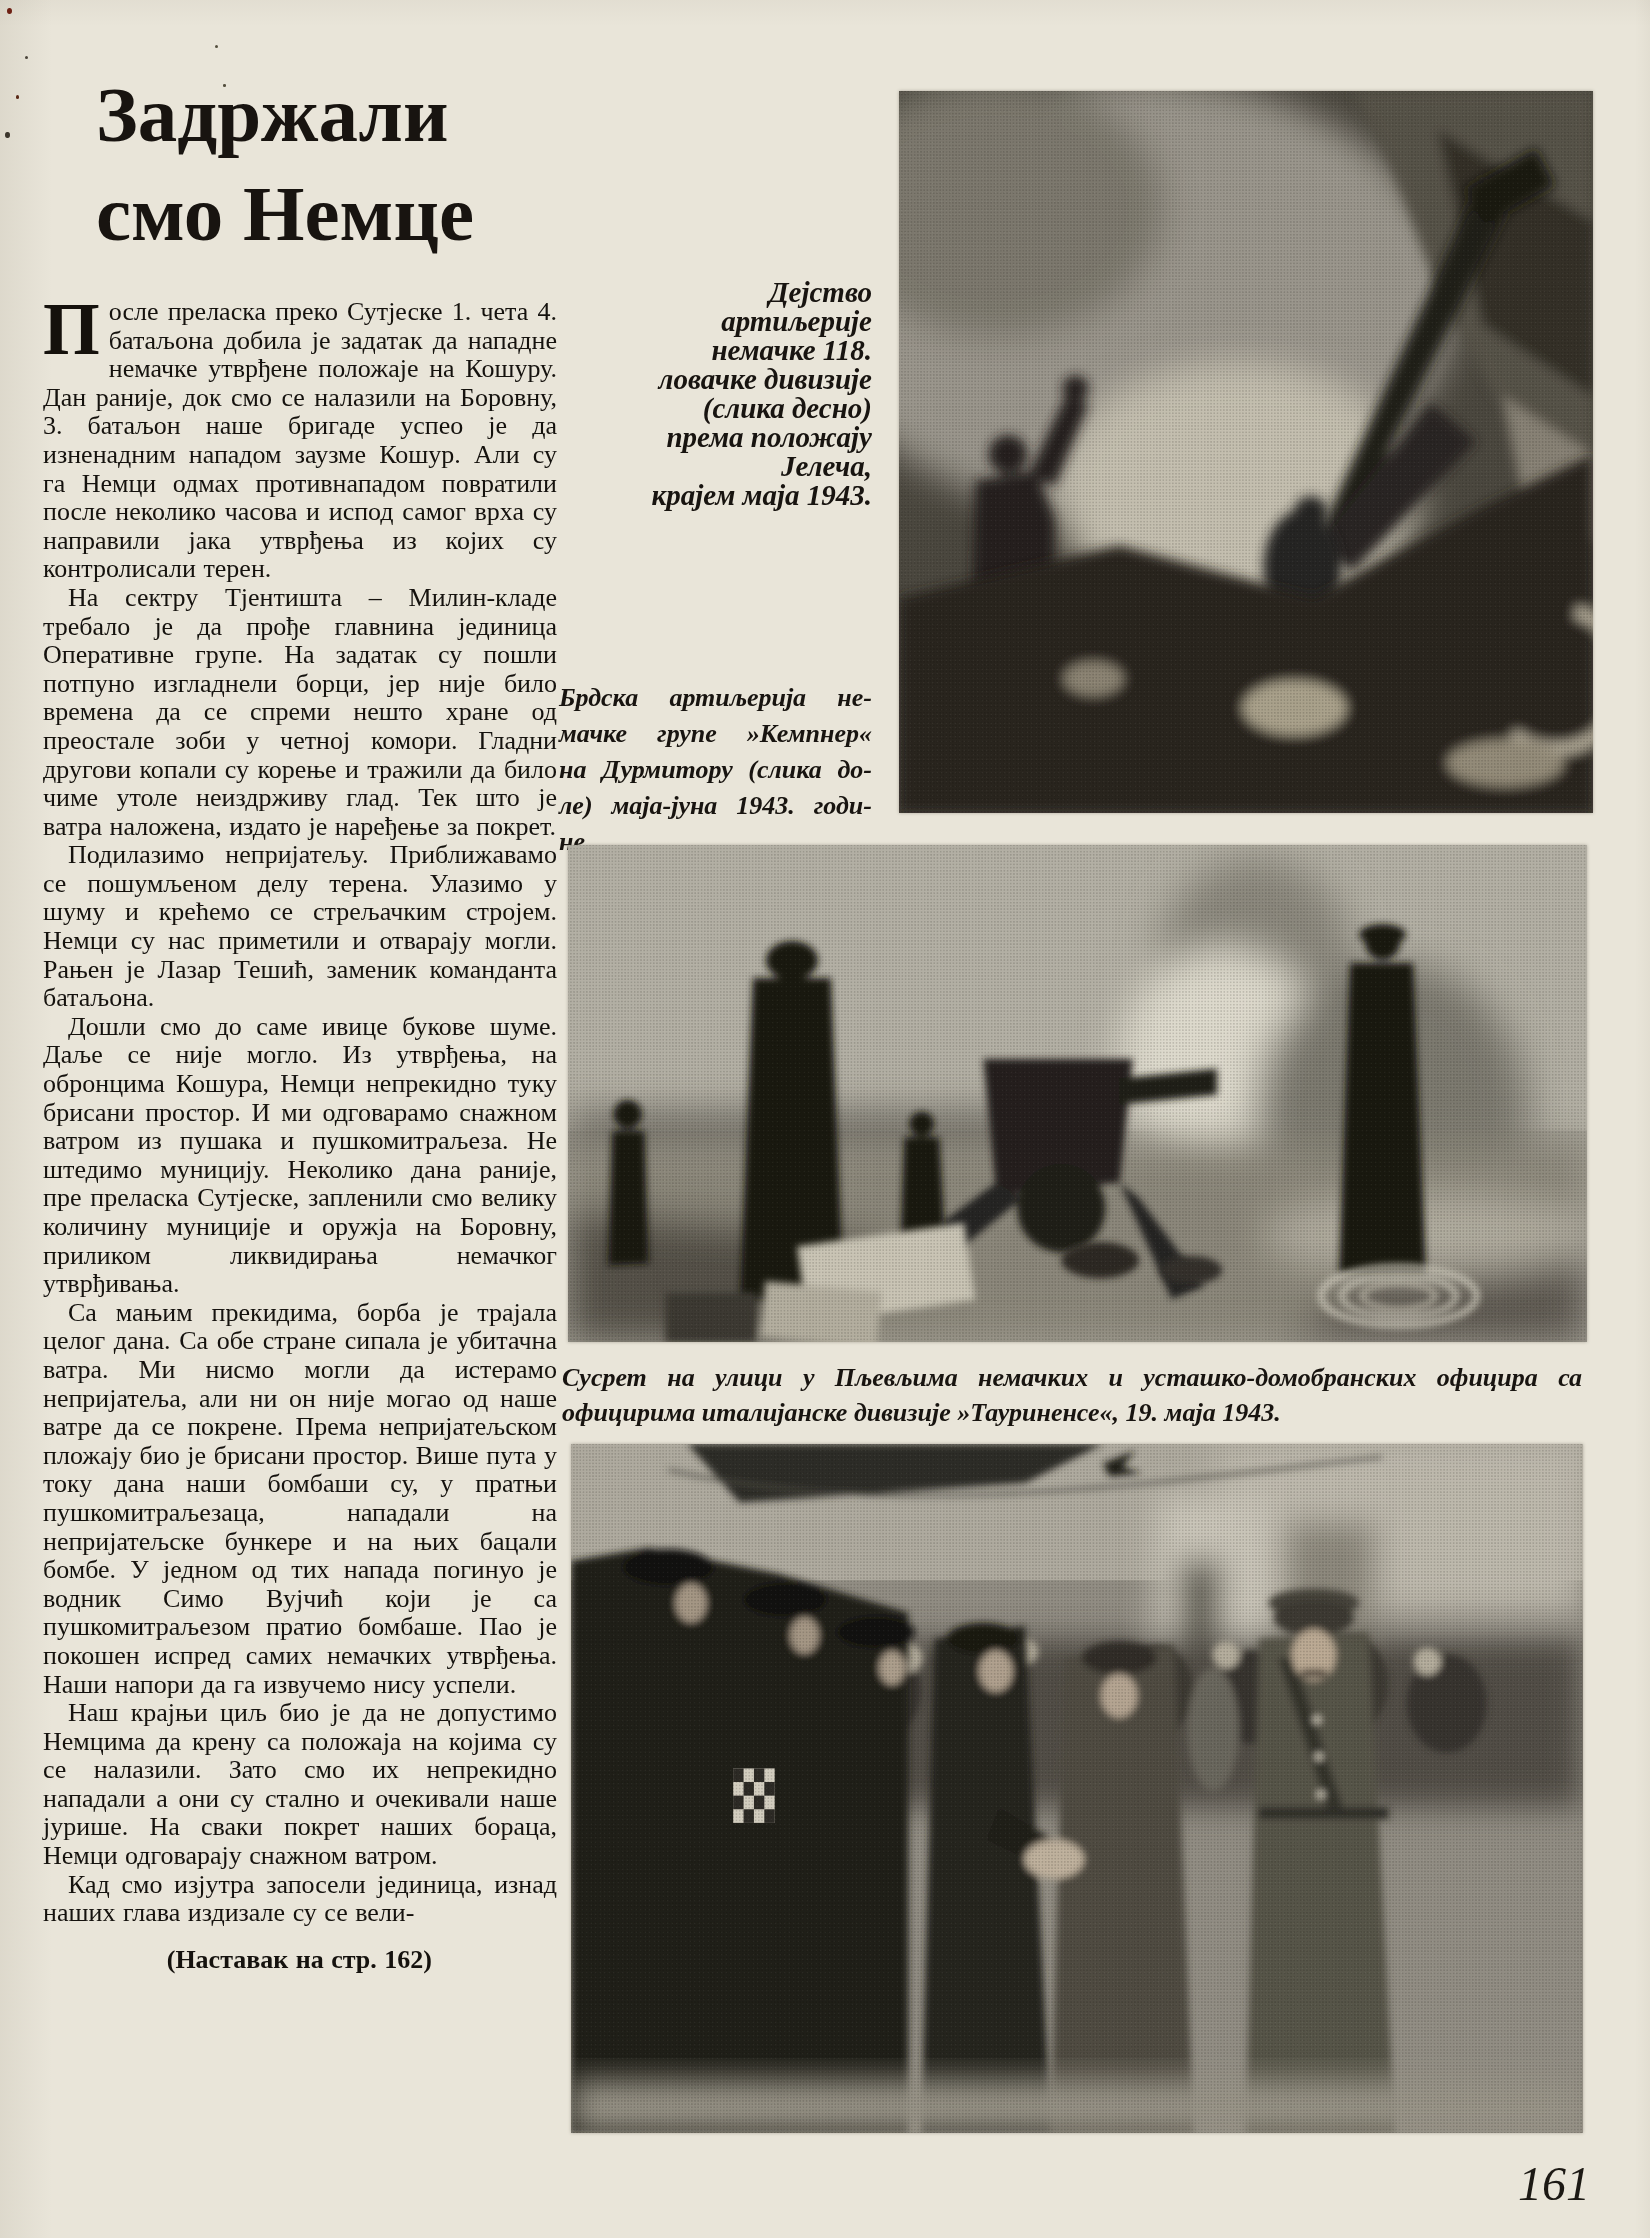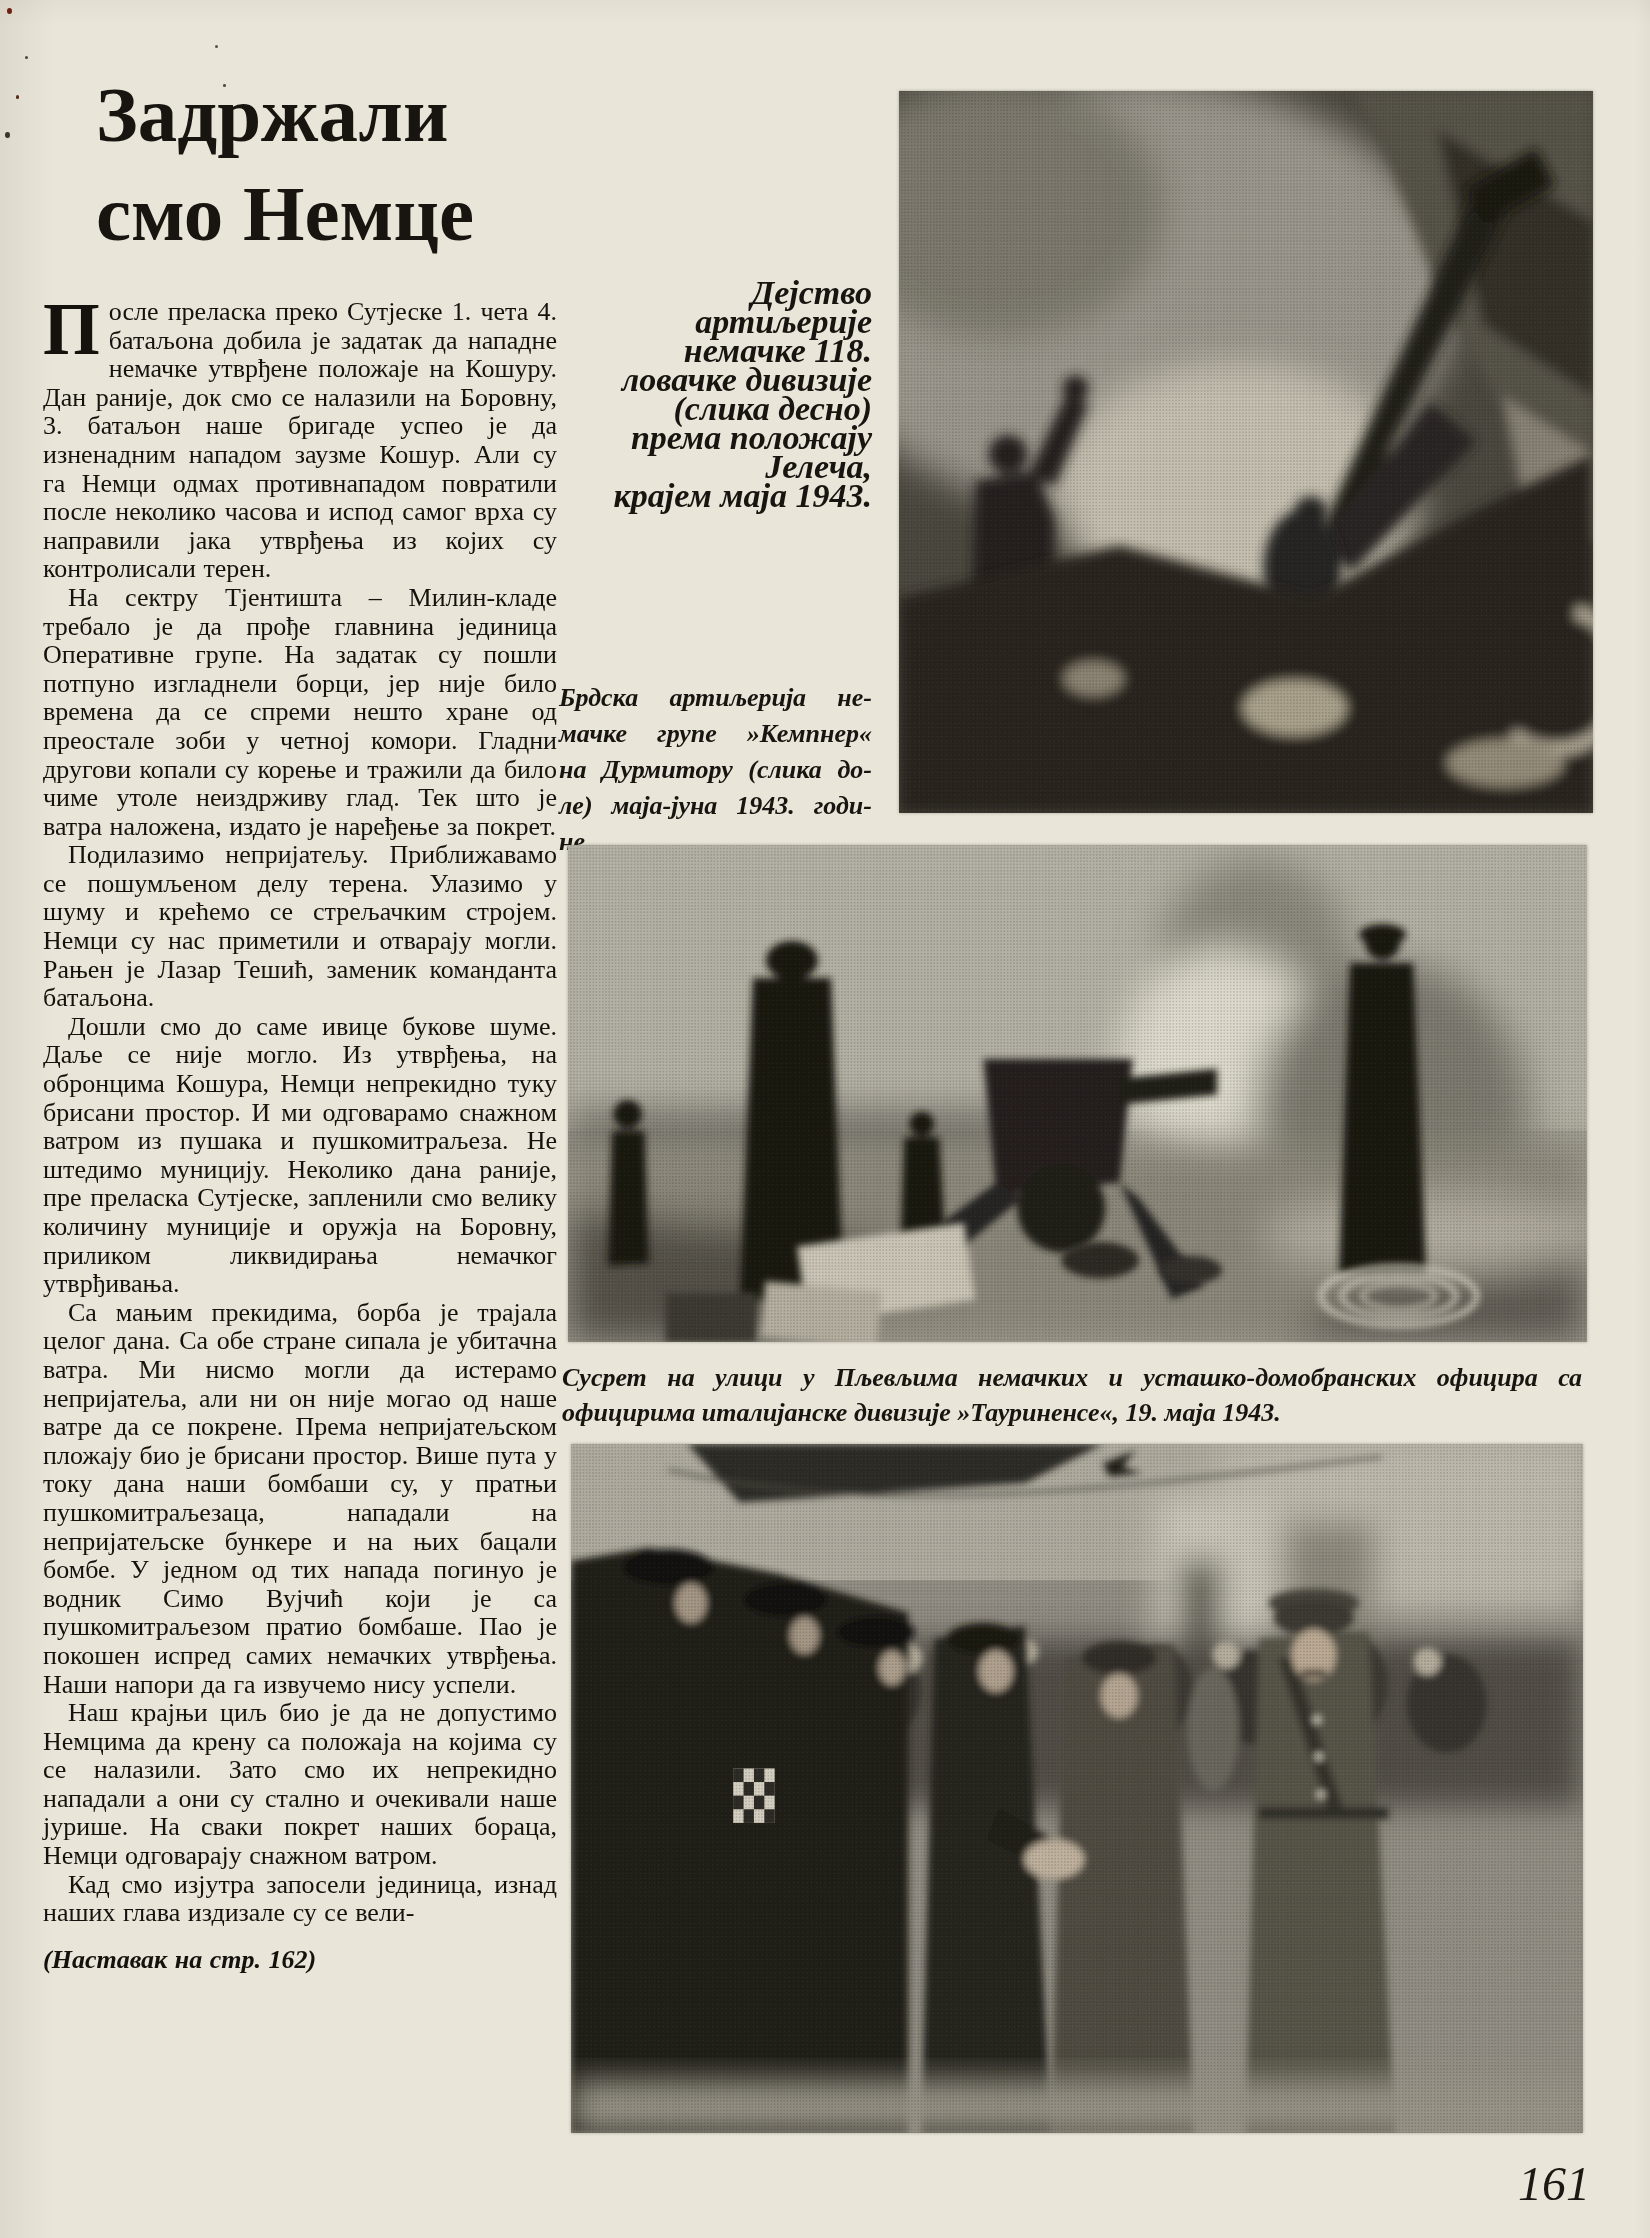--- a/index.html
+++ b/index.html
@@ -13,24 +13,24 @@
   
   .title{position:absolute;left:96px;top:65px;margin:0;font-size:79px;line-height:99px;
          font-weight:700;color:#181410;}
   .tl{display:block;}
   
   .column{position:absolute;left:43px;top:298px;width:514px;font-size:26px;line-height:28.6px;
           text-align:justify;word-spacing:1px;}
   .para{margin:0;text-indent:25px;}
   .para.p1{text-indent:0;}
   .dropcap{float:left;font-size:73px;line-height:56px;font-weight:700;padding:3.9px 9px 0 0;color:#15110c;}
-  .cont{margin-top:18px;text-align:left;font-style:italic;font-weight:700;font-size:26px;padding-right:1.3px;}
+  .cont{margin-top:18px;text-align:center;font-weight:700;font-size:26px;padding-right:1.3px;}
   
   .caption{font-style:italic;font-weight:700;color:#181410;}
-  .cap1{position:absolute;left:566px;top:278px;width:306px;font-size:34px;line-height:29px;text-align:right;}
+  .cap1{position:absolute;left:566px;top:278px;width:306px;font-size:29px;line-height:29px;text-align:right;}
   .cap2{position:absolute;left:559px;top:680px;width:313px;font-size:26px;line-height:36px;}
   .cap3{position:absolute;left:562px;top:1360px;width:1020px;font-size:26px;line-height:35px;}
   .cline{white-space:nowrap;}
   .cline.just{white-space:normal;text-align:justify;text-align-last:justify;}
   
   .photo{position:absolute;overflow:hidden;background:#6e6a61;box-shadow:0 0 3.2px rgba(60,54,42,.35);}
   .photo1{left:899px;top:91px;width:694px;height:722px;}
   .photo2{left:568px;top:845px;width:1019px;height:497px;}
   .photo3{left:571px;top:1444px;width:1012px;height:689px;}
   .photo svg{display:block;width:100%;height:100%;}

